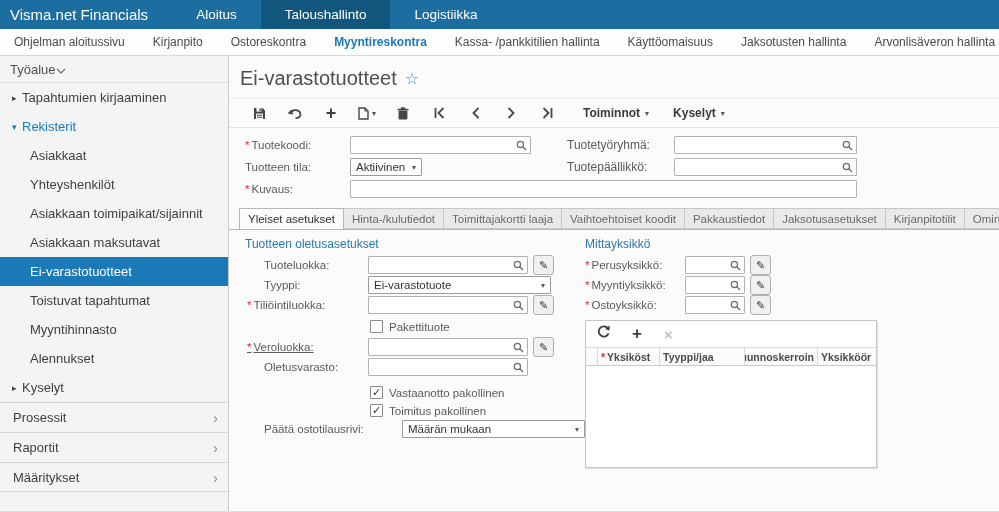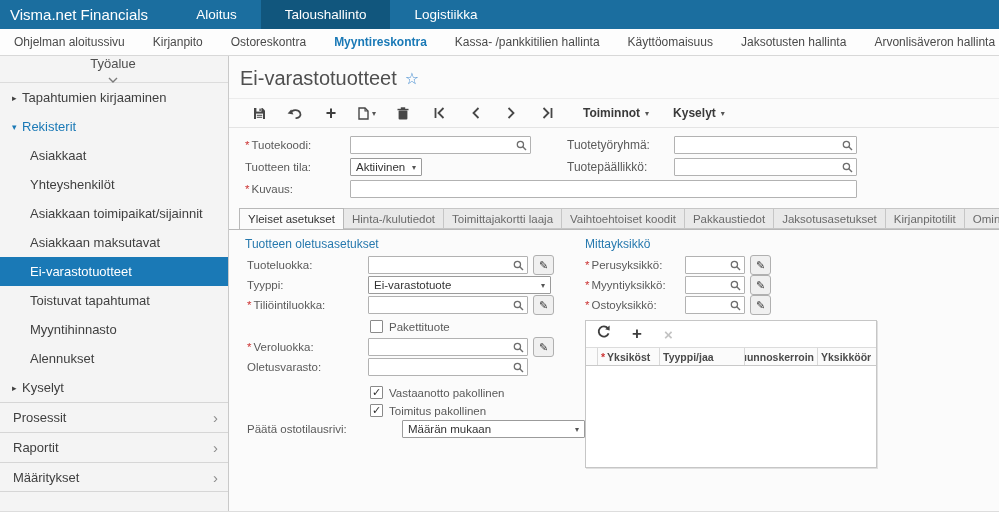--- a/index.html
+++ b/index.html
@@ -14,21 +14,21 @@
 
   
   .subnav { height: 27px; background:#fdfdfd; border-bottom:1px solid #d8d8d8; display:flex; align-items:center; font-size:12px; color:#4a4a4a; }
   .subnav-item { padding:0 14px; white-space:nowrap; }
   .subnav-item.active { color:#1a79b6; font-weight:bold; }
 
   .body-row { display:flex; height:456px; }
 
   
   .sidebar { width:229px; background:#f4f4f4; border-right:1px solid #c9c9c9; font-size:13px; color:#3f3f3f; flex:none; }
-  .sb-header { height:27px; border-bottom:1px solid #dcdcdc; display:flex; align-items:center; justify-content:flex-start; padding:0 12px 0 10px; color:#4f4f4f;flex-direction:column; }
+  .sb-header { height:27px; border-bottom:1px solid #dcdcdc; display:flex; align-items:center; justify-content:flex-start; padding:0 12px 0 10px; color:#4f4f4f; }
   .tree-item { height:29px; display:flex; align-items:center; padding-left:12px; cursor:default; }
   .tree-item .tri { font-family:"DejaVu Sans", sans-serif; font-size:9px; color:#3f3f3f; width:10px; flex:none; }
   .tree-item.link-blue .lbl { color:#1a79b6; }
   .tree-item.link-blue .tri { color:#1a79b6; }
   .tree-child { height:29px; display:flex; align-items:center; padding-left:30px; cursor:default; }
   .tree-child.selected { background:#1a79b6; color:#fff; }
   .sb-section { height:30px; display:flex; align-items:center; justify-content:space-between; border-top:1px solid #d6d6d6; padding:0 10px 0 13px; }
   .sb-section:last-of-type { border-bottom:1px solid #d6d6d6; }
   .sb-section .chev { color:#8c8c8c; font-size:15px; }
 
@@ -63,21 +63,21 @@
   .tab:first-child { border-left:1px solid #c6c6c6; }
   .tab.active { background:#fbfbfb; color:#333; border:1px solid #b8b8b8; margin-bottom:-1px; padding-bottom:4px; position:relative; }
 
   
   .tab-content { display:flex; padding-top:7px; position:relative; }
   .col-left { width:356px; flex:none; }
   .col-right { width:300px; flex:none; }
   .sec-title { font-size:12px; color:#2779ae; height:18px; padding-left:16px; }
   .col-right .sec-title { padding-left:0; }
   .lrow { display:flex; align-items:center; height:20px; }
-  .llab { width:139px; padding-left:18px; font-size:11.5px; color:#5a5a5a; }
+  .llab { width:139px; padding-left:35px; font-size:11.5px; color:#5a5a5a; }
   .lctrl { display:flex; align-items:center; gap:5px; }
   .cbrow { display:flex; align-items:flex-end; height:18px; margin-left:141px; gap:6px; font-size:11.5px; color:#5a5a5a; }
   .checkbox { width:13px; height:13px; border:1px solid #8a8a8a; background:#fff; display:flex; align-items:center; justify-content:center; font-family:"DejaVu Sans", sans-serif; font-size:11px; color:#2e2e2e; line-height:1; border-radius:1px; }
   .pbtn { width:21px; height:20px; border:1px solid #b0b0b0; background:#f0f0f0; border-radius:3px; display:flex; align-items:center; justify-content:center; font-family:"DejaVu Sans", sans-serif; font-size:11px; color:#3a3a3a; }
   .rrow { display:flex; align-items:center; height:20px; }
   .rlab { width:100px; font-size:11.5px; color:#5a5a5a; }
 
   
   .uom-table { width:292px; border:1px solid #c6c6c6; background:#fff; margin-top:5px; height:148px; box-shadow:1px 1px 0 #e0e0e0; }
   .uom-toolbar { height:27px; border-bottom:1px solid #dcdcdc; display:flex; align-items:center; padding-left:10px; gap:22px; }
@@ -350,21 +350,21 @@
               <div class="pbtn">✎</div>
             </div>
           </div>
 
           <div class="cbrow">
             <div class="checkbox"></div>
             <span>Pakettituote</span>
           </div>
 
           <div class="lrow" style="margin-top:4px;">
-            <div class="llab" style="padding-left:18px;"><span class="req">*</span><span>Veroluokka:</span></div>
+            <div class="llab" style="padding-left:18px;text-decoration:underline;"><span class="req">*</span><span>Veroluokka:</span></div>
             <div class="lctrl">
               <div class="fbox w160">
                 <input type="text" style="">
                 <span class="sic">
                   <svg width="11" height="11" viewBox="0 0 11 11">
                       <circle cx="4.4" cy="4.4" r="3.1" fill="none" stroke="#6f6f6f" stroke-width="1.3"></circle>
                       <path d="M6.8 6.8 L10 10" stroke="#6f6f6f" stroke-width="1.4"></path>
                     </svg>
                 </span>
               </div>

